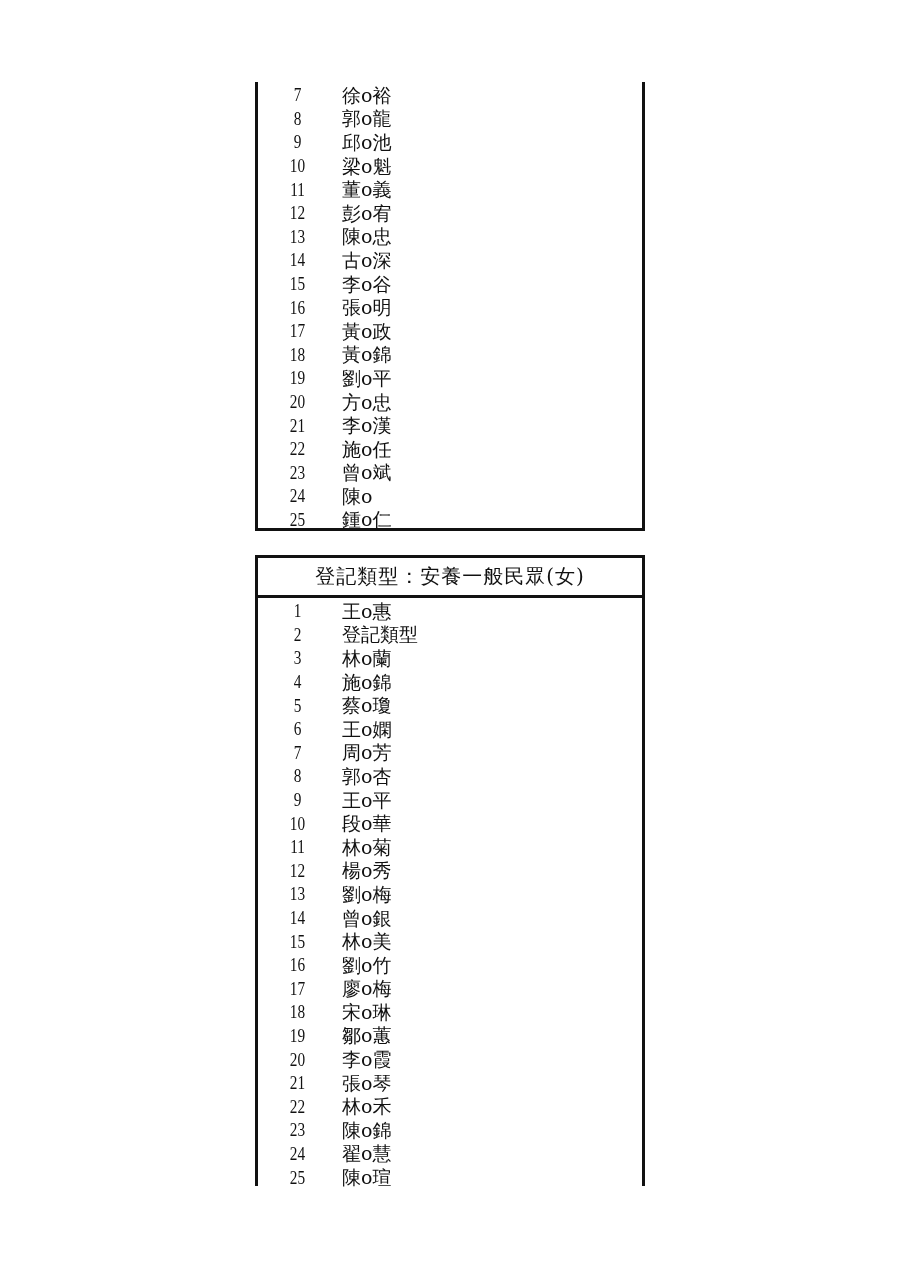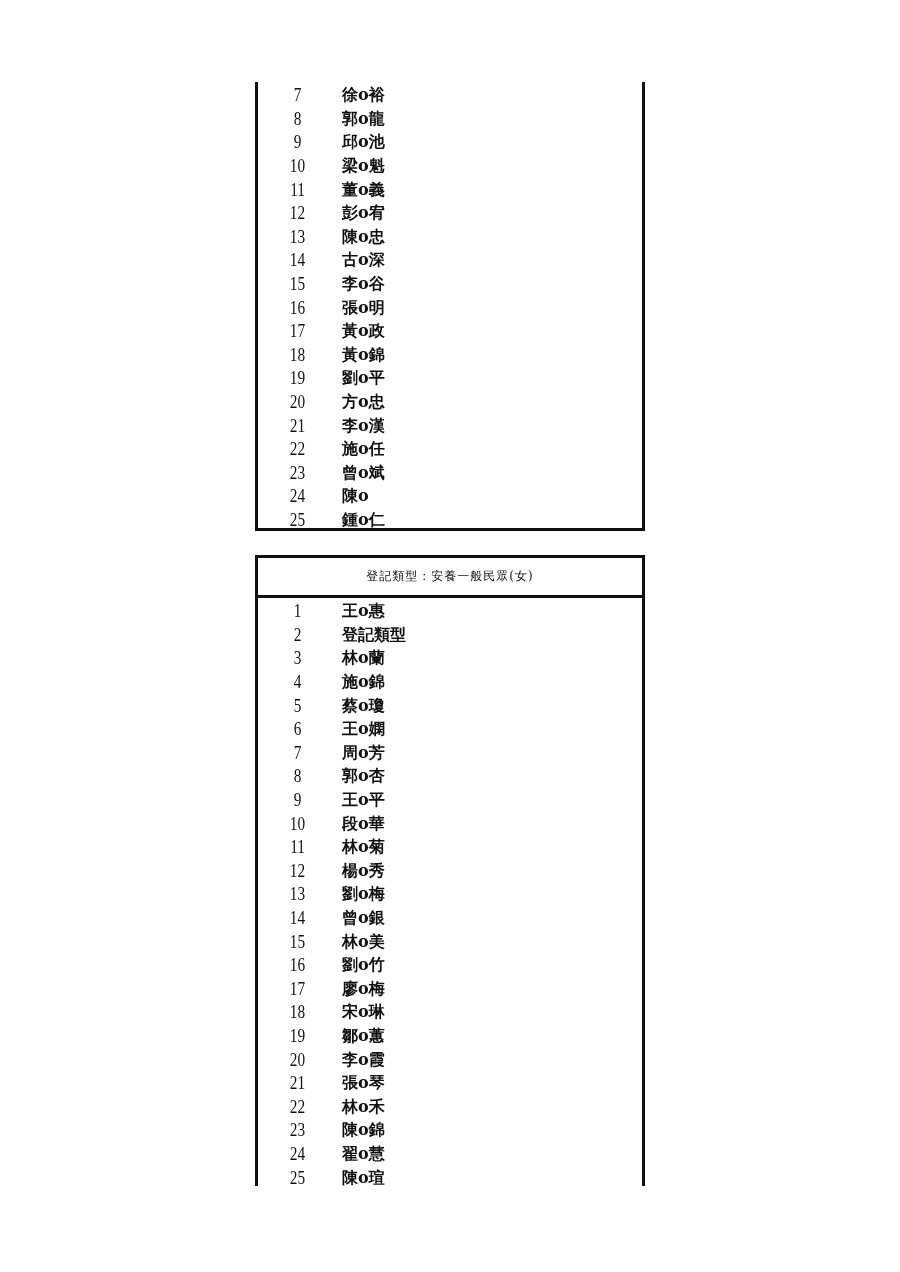--- a/index.html
+++ b/index.html
@@ -3,27 +3,27 @@
   <meta charset="utf-8">
   <style>
     html, body { margin: 0; padding: 0; background: #ffffff; }
     body { width: 900px; height: 1272px; position: relative; overflow: hidden;
            font-family: "DejaVu Serif", "Liberation Serif", serif; color: #111; }
     .table { position: absolute; left: 255px; width: 384px;
              border-left: 3px solid #111; border-right: 3px solid #111; }
     #t1 { top: 82px; height: 446px; border-bottom: 3px solid #111; }
     #t2 { top: 555px; height: 628px; border-top: 3px solid #111; }
     .header { height: 37px; border-bottom: 3px solid #111; display: flex;
-              align-items: center; justify-content: center; font-size: 12px;
+              align-items: center; justify-content: center; font-size: 20px;
               letter-spacing: 1px; }
     .rows { padding-top: 2px; }
     .row { height: 23.6px; display: flex; align-items: center; font-size: 15px; }
     .num { width: 79px; text-align: center; font-family: "Liberation Serif", serif;
            font-size: 18px; transform: scaleX(0.85); }
-    .name { padding-left: 5px; font-size: 16px; font-weight: bold; }
+    .name { padding-left: 5px; font-size: 19px; }
     #t1 .rows { padding-top: 2px; }
   </style>
 </head>
 <body>
 
 <div class="table" id="t1">
   <div class="rows" id="t1-rows">
       <div class="row">
         <span class="num">7</span>
         <span class="name">徐o裕</span>

